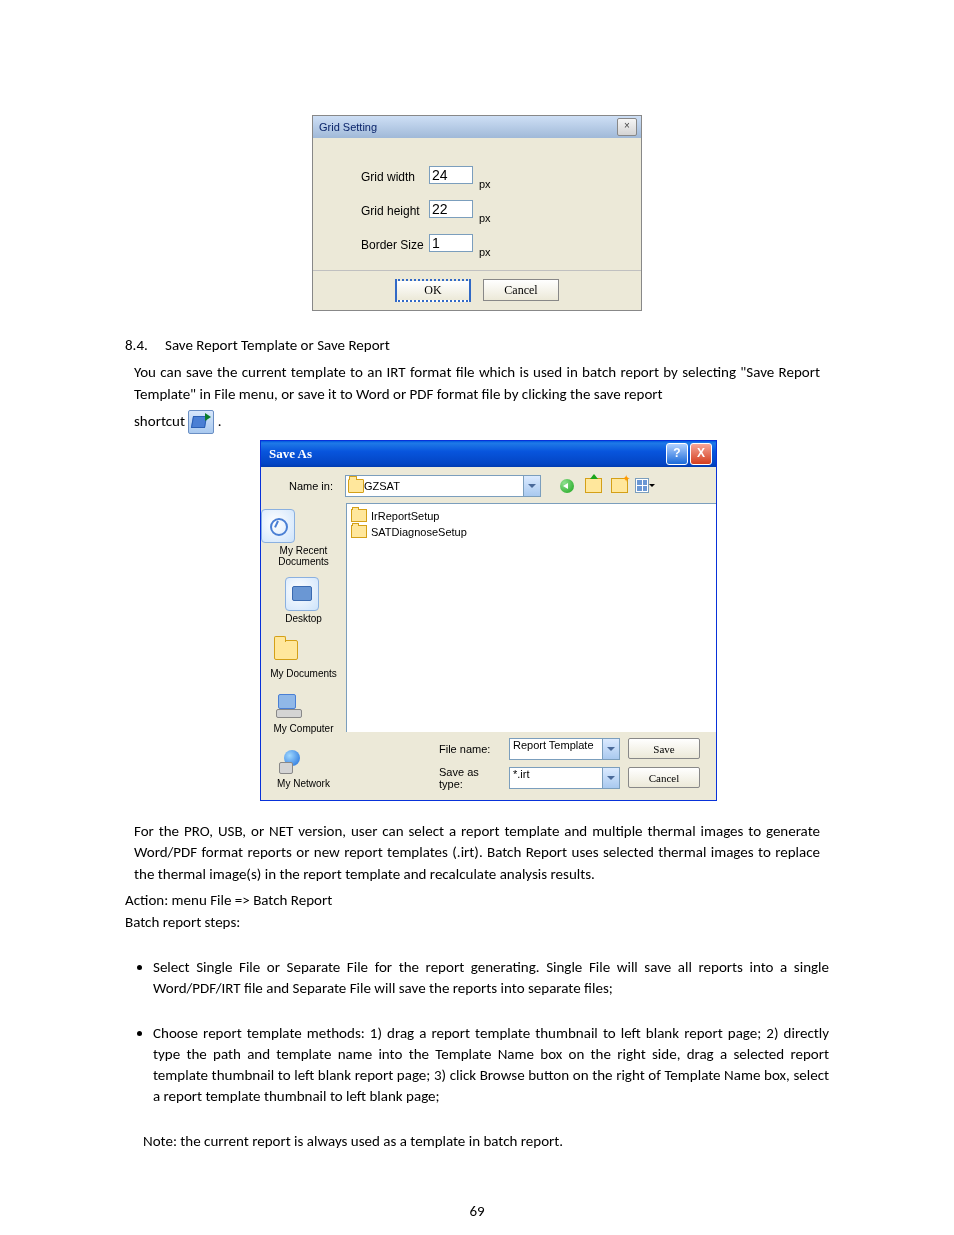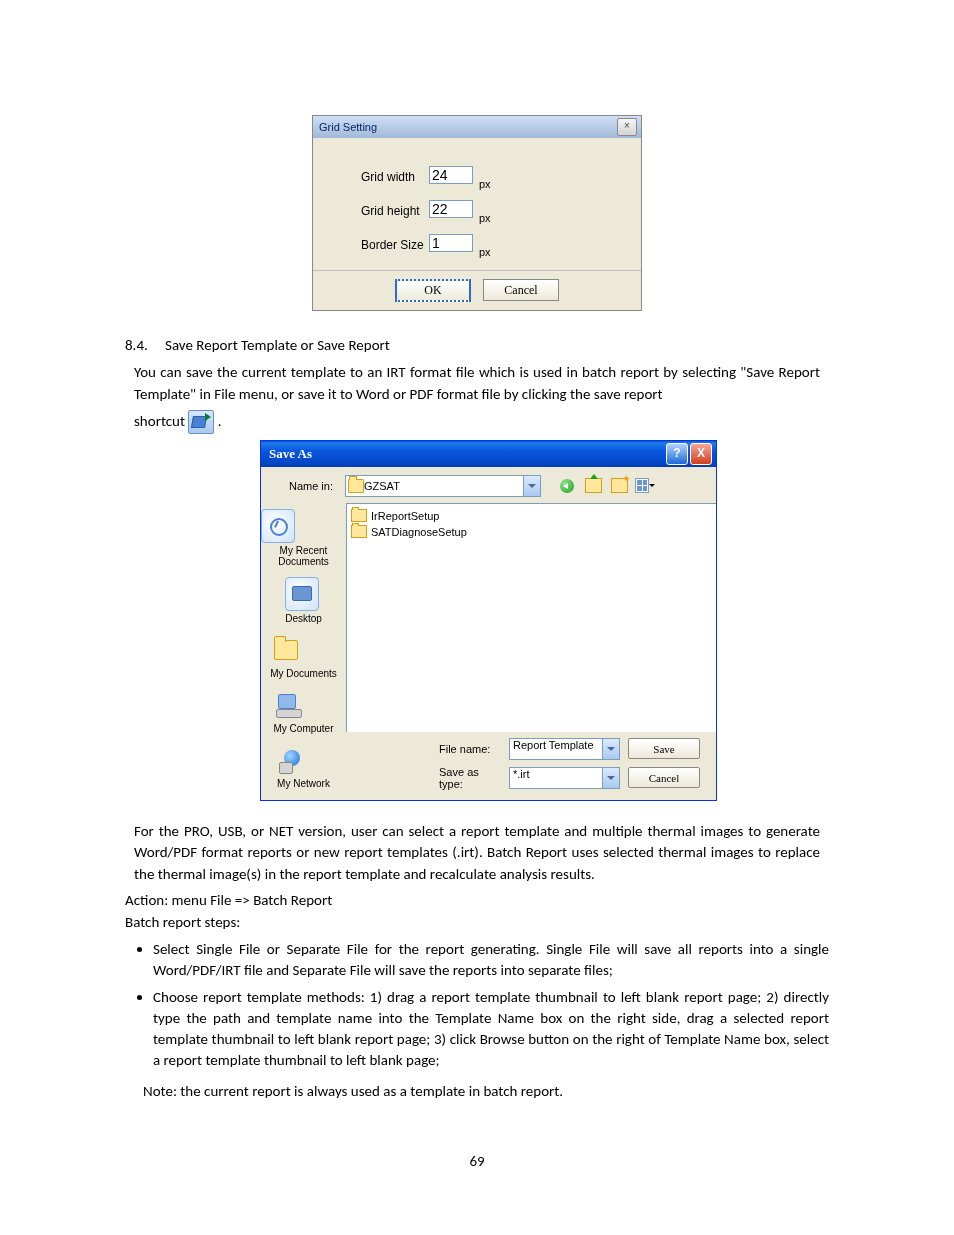--- a/index.html
+++ b/index.html
@@ -76,21 +76,21 @@
 
 .dlg2-bot{display:grid;grid-template-columns:85px 62px 1fr 76px;gap:6px 8px;padding:6px 12px 10px 0;align-items:center}
 .dlg2-bot .lbl{text-align:left;font-size:11px}
 .dlg2-bot .combo{height:20px;border:1px solid #7b9ebd;background:#fff;font-size:11px;padding:0 3px;display:flex;position:relative}
 .dlg2-bot .combo .dd{position:absolute;right:0;top:0;width:16px;height:100%;background:linear-gradient(to bottom,#dbeaff,#a9c9ef);border-left:1px solid #7b9ebd;display:flex;align-items:center;justify-content:center}
 .dlg2-bot .combo .dd::after{content:"";border-left:4px solid transparent;border-right:4px solid transparent;border-top:4px solid #4a6a9a}
 .dlg2-bot button{height:21px;width:72px;font:11px Tahoma;border:1px solid #888;background:linear-gradient(to bottom,#fff,#ece9d8);border-radius:2px}
 
 
 ul.bul{margin:6px 0 6px 28px;padding:0}
-ul.bul li{margin:6px 0;line-height:1.4;text-align:justify}
+ul.bul li{margin:24px 0;line-height:1.4;text-align:justify}
 .note{margin:10px 0 0 18px;line-height:1.4}
 .pagenum{text-align:center;margin-top:50px;font-size:15px}
 </style>
 </head>
 <body>
 
 <div class="page">
 
   <div class="dlg1">
     <div class="dlg1-title">

